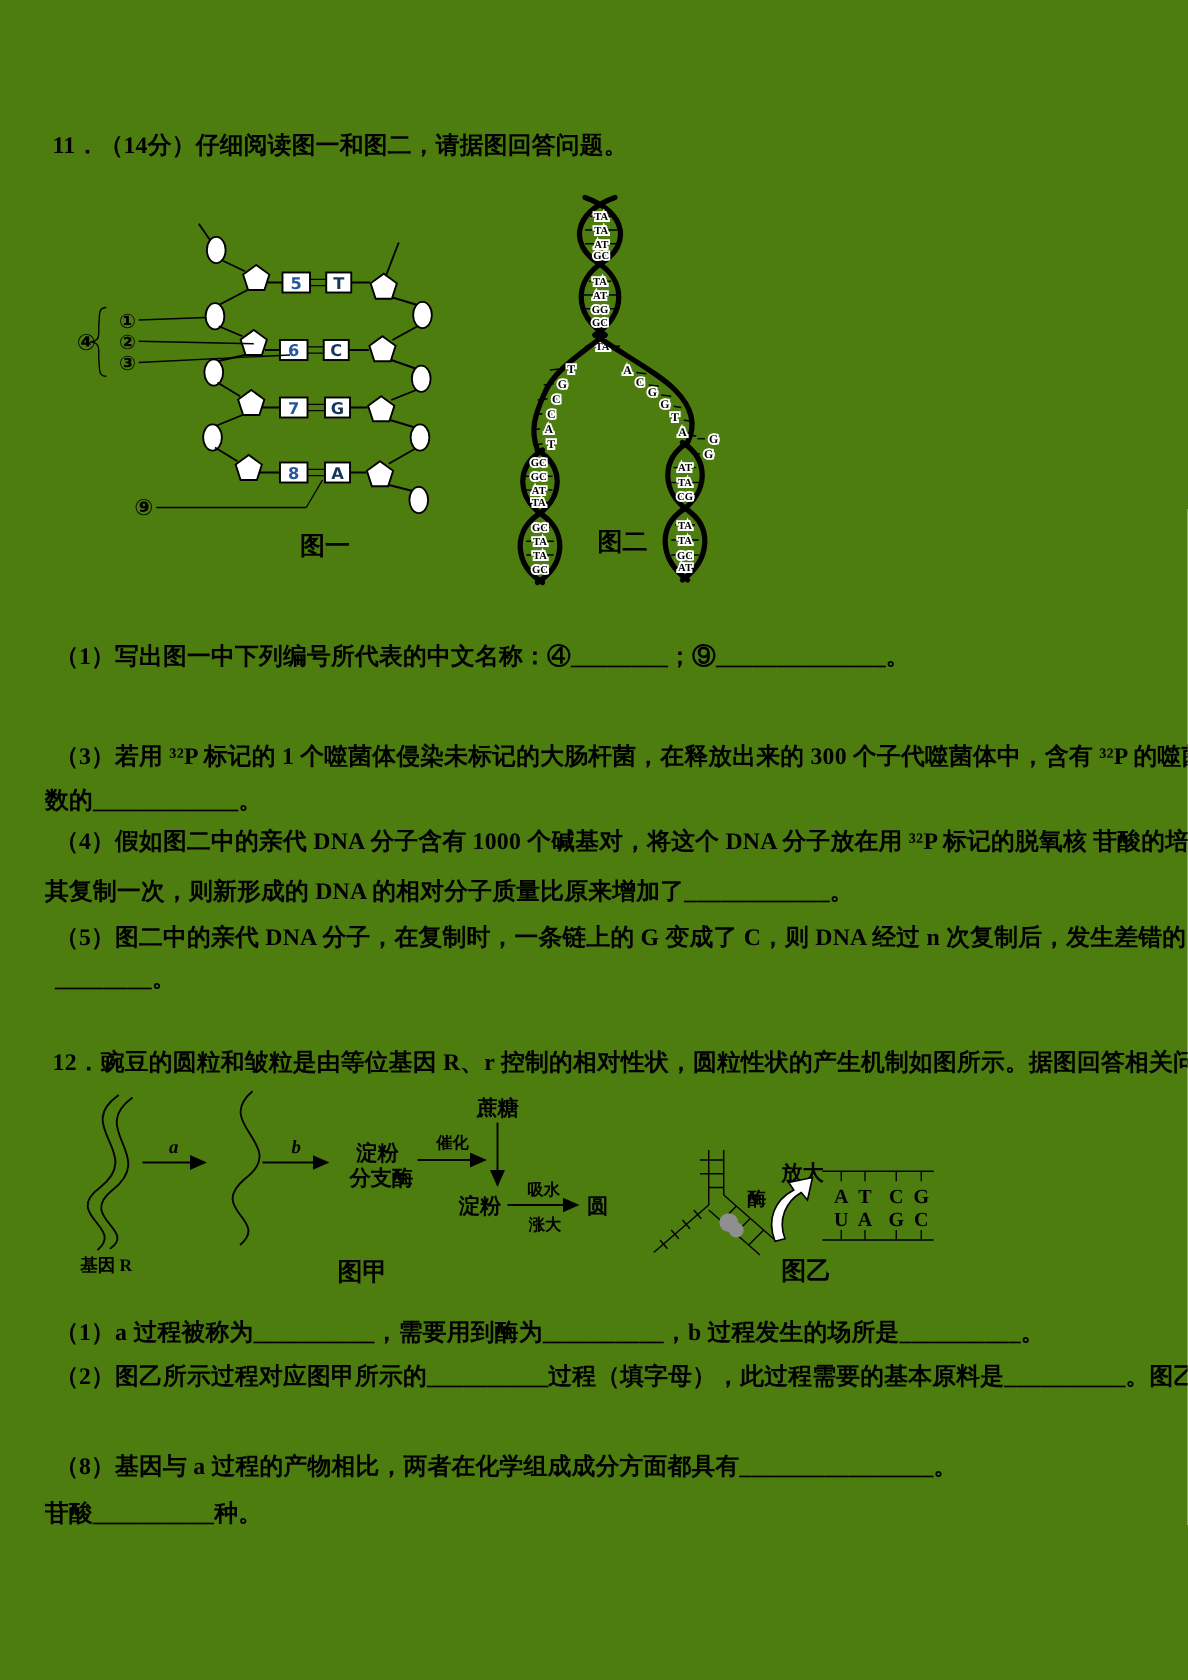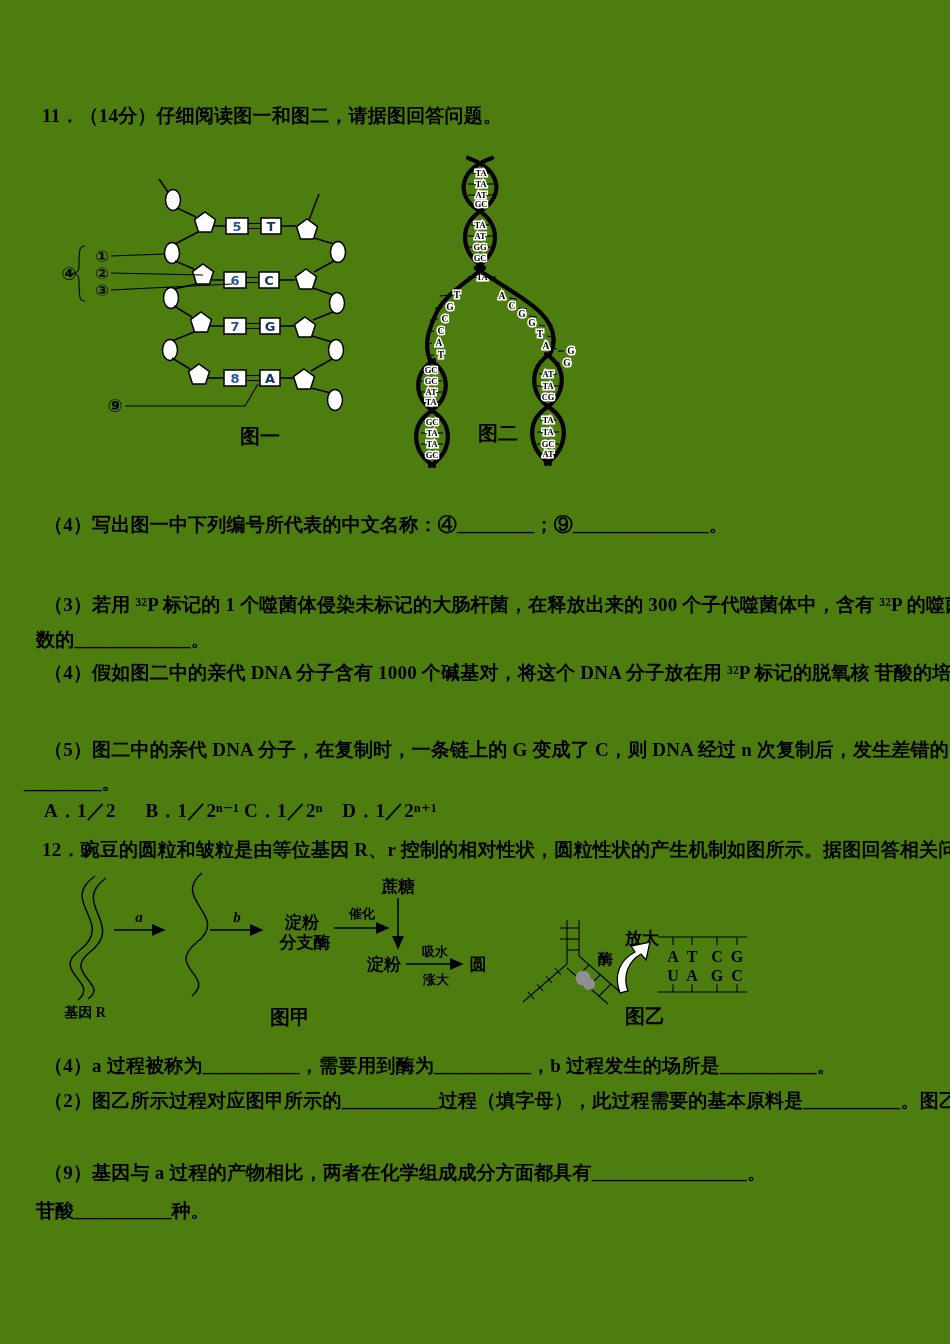--- a/index.html
+++ b/index.html
@@ -226,27 +226,27 @@
       <line class="thin" x1="147" y1="284" x2="169" y2="284"></line>
       <text class="halo pair" x="158" y="287" text-anchor="middle">TA</text>
       <line class="thin" x1="147" y1="296" x2="169" y2="296"></line>
       <text class="halo pair" x="158" y="299" text-anchor="middle">GC</text>
       <line class="thin" x1="150" y1="306" x2="166" y2="306"></line>
       <text class="halo pair" x="158" y="309" text-anchor="middle">AT</text>
     </g>
     <text class="cap" x="108" y="292" text-anchor="middle">图二</text>
   </svg>
 
-  <div class="line" style="left:44px;top:512px;">（4）写出图一中下列编号所代表的中文名称：④________；⑨______________。</div>
+  <div class="line" style="left:44px;top:512px;">（1）写出图一中下列编号所代表的中文名称：④________；⑨______________。</div>
   <div class="line" style="left:44px;top:592px;">（3）若用 ³²P 标记的 1 个噬菌体侵染未标记的大肠杆菌，在释放出来的 300 个子代噬菌体中，含有 ³²P 的噬菌体占总</div>
   <div class="line" style="left:36px;top:627px;text-align:right;">数的____________。</div>
   <div class="line" style="left:44px;top:660px;">（4）假如图二中的亲代 DNA 分子含有 1000 个碱基对，将这个 DNA 分子放在用 ³²P 标记的脱氧核 苷酸的培养液中让</div>
+  <div class="line" style="left:36px;top:700px;">其复制一次，则新形成的 DNA 的相对分子质量比原来增加了____________。</div>
   <div class="line" style="left:44px;top:737px;">（5）图二中的亲代 DNA 分子，在复制时，一条链上的 G 变成了 C，则 DNA 经过 n 次复制后，发生差错的 DNA 占_</div>
-  <div class="line" style="left:24px;top:770px;">________。</div>
-  <div class="line" style="left:44px;top:798px;font-weight:700;">A．1／2      B．1／2ⁿ⁻¹ C．1／2ⁿ    D．1／2ⁿ⁺¹</div>
+  <div class="line" style="left:44px;top:770px;">________。</div>
 
   <div class="line" style="left:42px;top:837px;">12．豌豆的圆粒和皱粒是由等位基因 R、r 控制的相对性状，圆粒性状的产生机制如图所示。据图回答相关问题：</div>
 
   <svg class="fig" style="left:40px;top:868px;" width="450" height="160" viewBox="0 0 450 160">
     <defs>
       <marker id="ah" markerWidth="10" markerHeight="8" refX="8" refY="4" orient="auto">
         <path d="M0,0 L9,4 L0,8 Z" fill="#000"></path>
       </marker>
     </defs>
     <g>
@@ -318,18 +318,18 @@
       <text x="212" y="64">C</text>
       <text x="232" y="64">G</text>
       <text x="168" y="83">U</text>
       <text x="187" y="83">A</text>
       <text x="212" y="83">G</text>
       <text x="232" y="83">C</text>
     </g>
     <text class="cap" x="140" y="125" font-size="19" text-anchor="middle">图乙</text>
   </svg>
 
-  <div class="line" style="left:44px;top:1053px;">（4）a 过程被称为__________，需要用到酶为__________，b 过程发生的场所是__________。</div>
+  <div class="line" style="left:44px;top:1053px;">（1）a 过程被称为__________，需要用到酶为__________，b 过程发生的场所是__________。</div>
   <div class="line" style="left:44px;top:1088px;">（2）图乙所示过程对应图甲所示的__________过程（填字母），此过程需要的基本原料是__________。图乙中含有核</div>
   <div class="line" style="left:36px;top:1179px;margin-top:19px;">苷酸__________种。</div>
-  <div class="line" style="left:44px;top:1160px;">（9）基因与 a 过程的产物相比，两者在化学组成成分方面都具有________________。</div>
+  <div class="line" style="left:44px;top:1160px;">（8）基因与 a 过程的产物相比，两者在化学组成成分方面都具有________________。</div>
 
 </div>
 
 </body></html>

